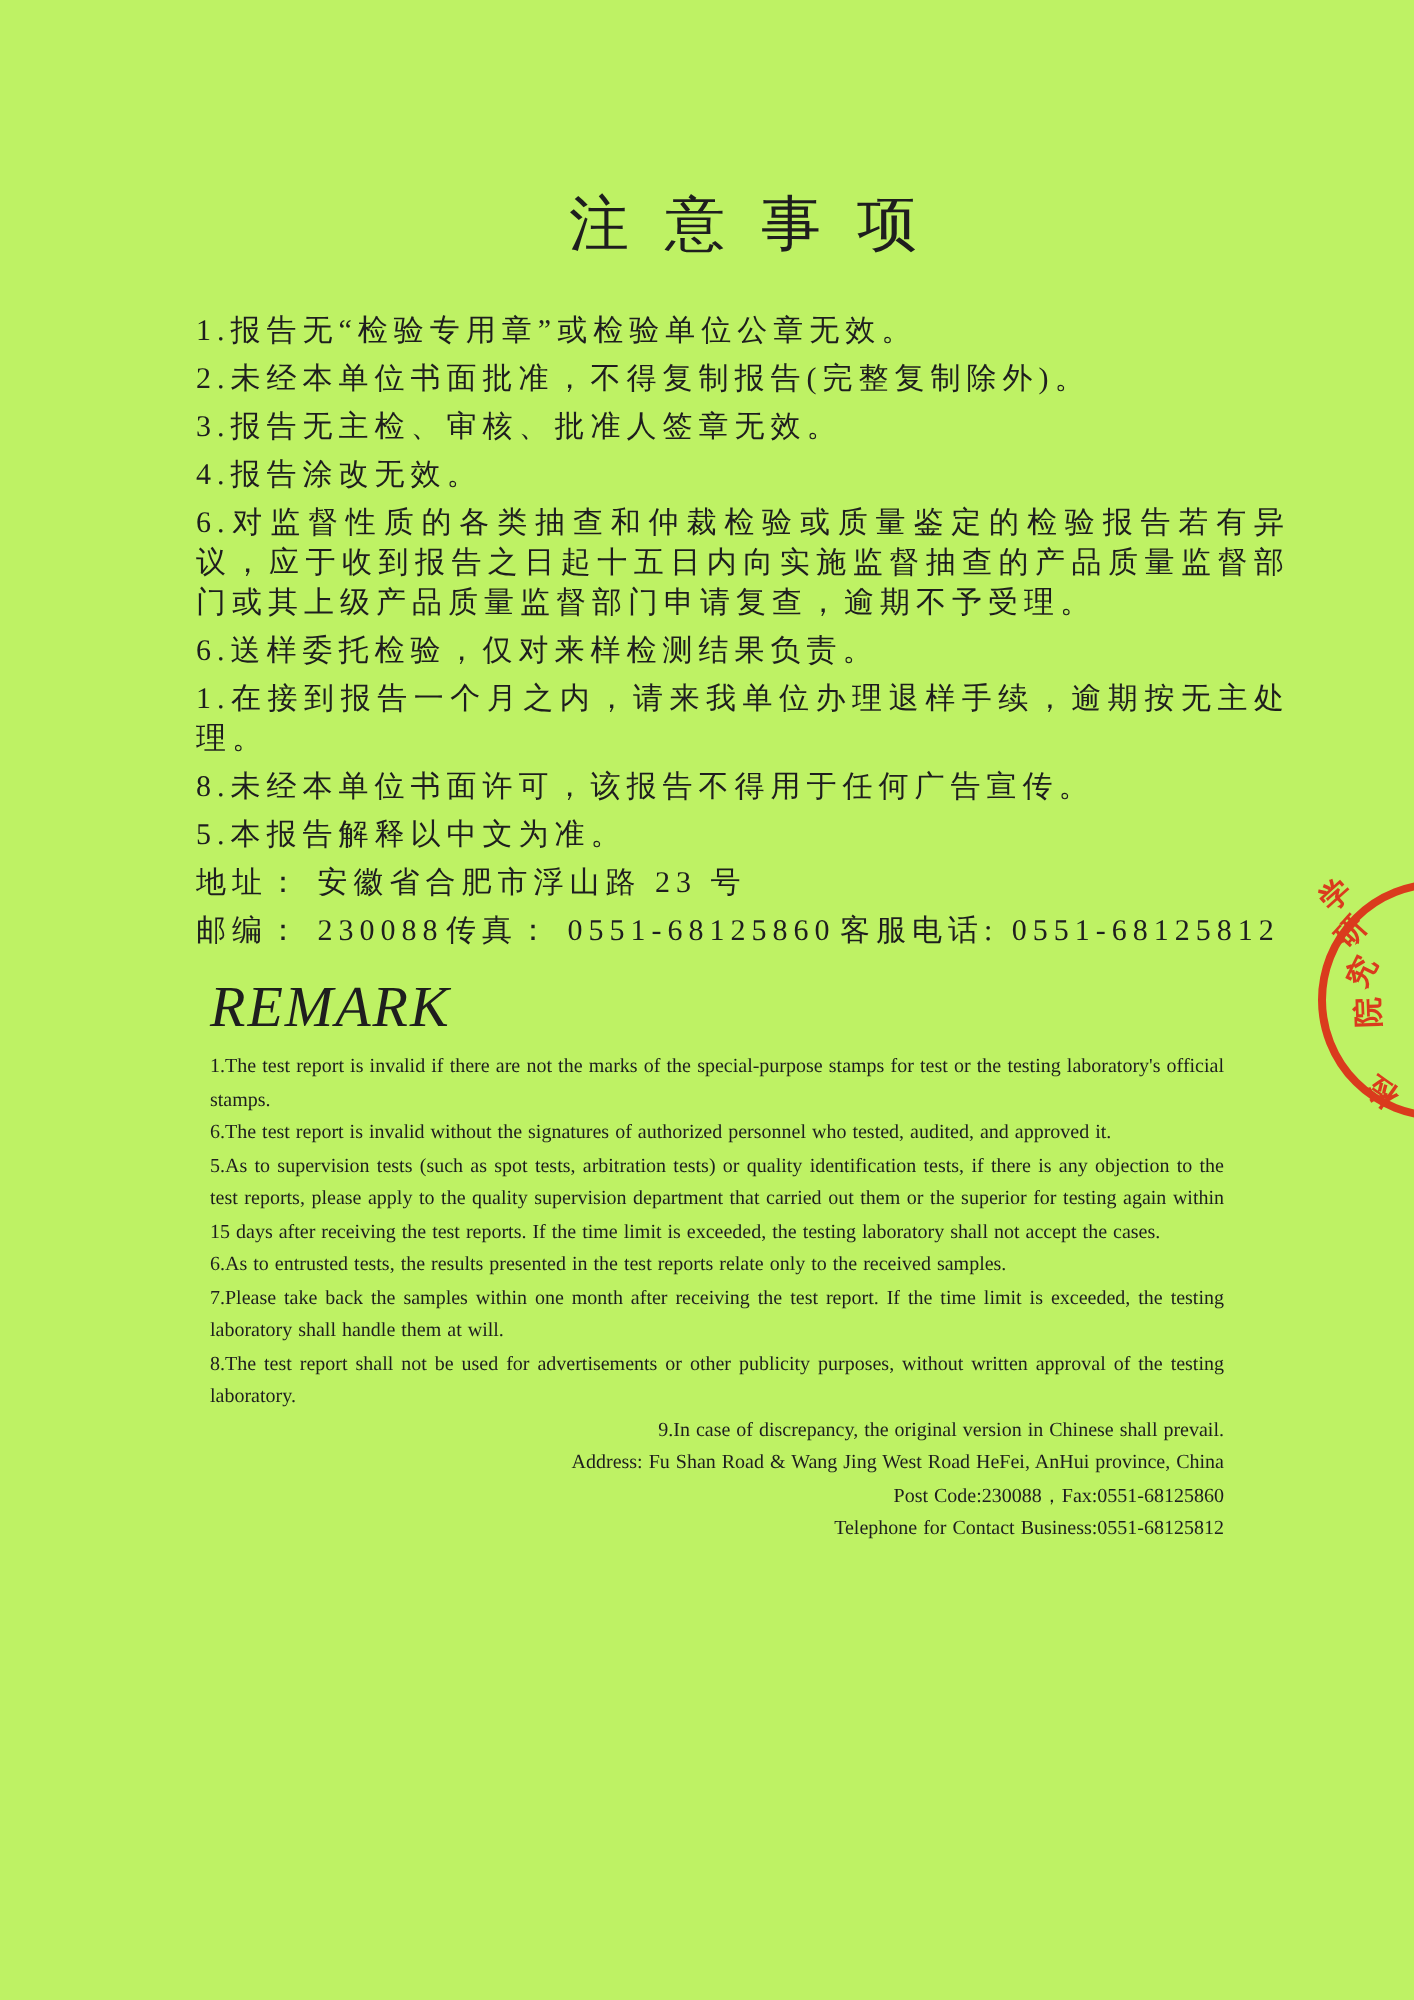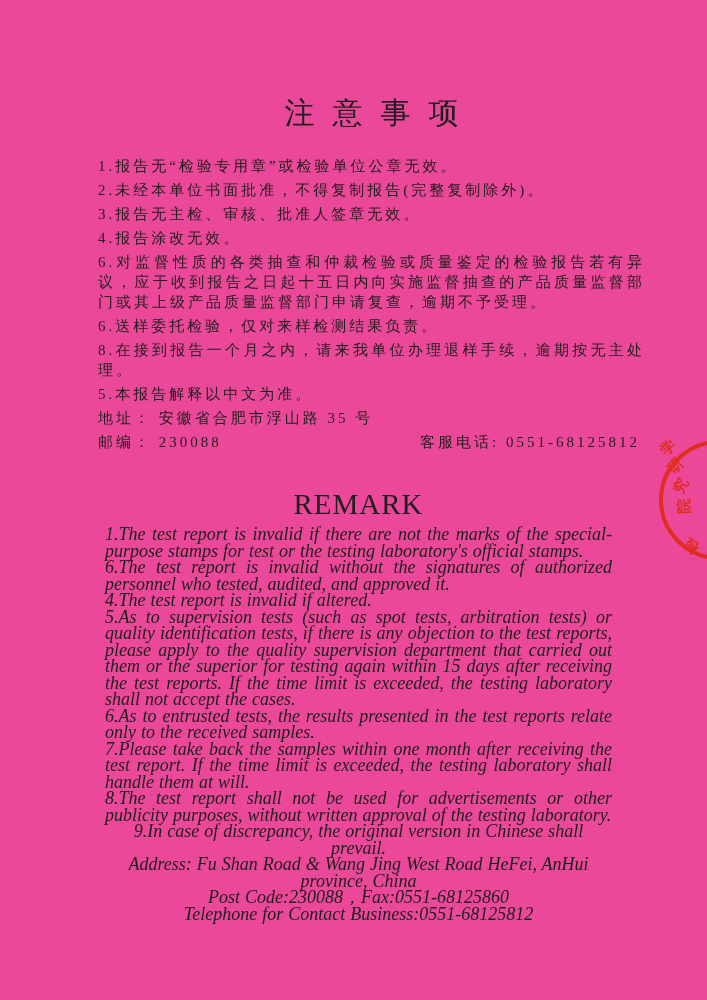--- a/index.html
+++ b/index.html
@@ -1,20 +1,20 @@
 <!DOCTYPE html>
 <html><head>
 <meta charset="utf-8">
 <style>
   html,body { margin:0; padding:0; }
   body { background:#ffffff; }
   .page {
     position:relative;
     width:707px; height:1000px;
-    background:#ec4899;
+    background:#bef264;
     color:#1e1e1e;
     overflow:hidden;
     font-family:"Liberation Serif","DejaVu Serif",serif;
   }
 
   
   .notice {
     position:absolute; left:98px; top:96px; width:547px;
   }
   .notice-title {
@@ -44,36 +44,36 @@
   .seg-postcode { left:0; }
   .seg-fax { left:125px; }
   .seg-phone { left:322px; }
 
   
   .remark {
     position:absolute; left:105px; top:486px; width:507px;
     font-family:"Liberation Serif","DejaVu Serif",serif;
   }
   .remark-title {
-    text-align:center;
+    text-align:left;
     font-size:29px;
     font-weight:400;
     line-height:36px;
     margin:0 0 4px 0;
     letter-spacing:1px;
+    font-style:italic;
   }
   .en-item {
-    font-size:18px;
+    font-size:10px;
     line-height:16.5px;
     text-align:justify;
     margin:0;
     word-spacing:0.5px;
-    font-style:italic;
   }
-  .en-line { text-align:center; }
+  .en-line { text-align:right; }
 
   
   .stamp {
     position:absolute; top:437px; right:0;
     width:52px; height:126px;
     overflow:hidden;
     opacity:0.92;
   }
   .stamp svg { display:block; }
   .stamp text {
@@ -88,34 +88,35 @@
 <div class="page">
 
   <div class="notice">
     <h1 class="notice-title">注意事项</h1>
     <p class="cn-item">1.报告无“检验专用章”或检验单位公章无效。</p>
     <p class="cn-item">2.未经本单位书面批准，不得复制报告(完整复制除外)。</p>
     <p class="cn-item">3.报告无主检、审核、批准人签章无效。</p>
     <p class="cn-item">4.报告涂改无效。</p>
     <p class="cn-item">6.对监督性质的各类抽查和仲裁检验或质量鉴定的检验报告若有异议，应于收到报告之日起十五日内向实施监督抽查的产品质量监督部门或其上级产品质量监督部门申请复查，逾期不予受理。</p>
     <p class="cn-item">6.送样委托检验，仅对来样检测结果负责。</p>
-    <p class="cn-item">8.在接到报告一个月之内，请来我单位办理退样手续，逾期按无主处理。</p>
+    <p class="cn-item">1.在接到报告一个月之内，请来我单位办理退样手续，逾期按无主处理。</p>
+    <p class="cn-item">8.未经本单位书面许可，该报告不得用于任何广告宣传。</p>
     <p class="cn-item">5.本报告解释以中文为准。</p>
-    <p class="cn-item">地址： 安徽省合肥市浮山路 35 号</p>
+    <p class="cn-item">地址： 安徽省合肥市浮山路 23 号</p>
     <div class="cn-contact-row">
       <span class="seg seg-postcode">邮编： 230088</span>
+      <span class="seg seg-fax">传真： 0551-68125860</span>
       <span class="seg seg-phone">客服电话: 0551-68125812</span>
     </div>
   </div>
 
   <div class="remark">
     <h2 class="remark-title">REMARK</h2>
     <p class="en-item">1.The test report is invalid if there are not the marks of the special-purpose stamps for test or the testing laboratory's official stamps.</p>
     <p class="en-item">6.The test report is invalid without the signatures of authorized personnel who tested, audited, and approved it.</p>
-    <p class="en-item">4.The test report is invalid if altered.</p>
     <p class="en-item">5.As to supervision tests (such as spot tests, arbitration tests) or quality identification tests, if there is any objection to the test reports, please apply to the quality supervision department that carried out them or the superior for testing again within 15 days after receiving the test reports. If the time limit is exceeded, the testing laboratory shall not accept the cases.</p>
     <p class="en-item">6.As to entrusted tests, the results presented in the test reports relate only to the received samples.</p>
     <p class="en-item">7.Please take back the samples within one month after receiving the test report. If the time limit is exceeded, the testing laboratory shall handle them at will.</p>
     <p class="en-item">8.The test report shall not be used for advertisements or other publicity purposes, without written approval of the testing laboratory.</p>
     <p class="en-item en-line">9.In case of discrepancy, the original version in Chinese shall prevail.</p>
     <p class="en-item en-line">Address: Fu Shan Road &amp; Wang Jing West Road HeFei, AnHui province, China</p>
     <p class="en-item en-line">Post Code:230088，Fax:0551-68125860</p>
     <p class="en-item en-line">Telephone for Contact Business:0551-68125812</p>
   </div>
 

